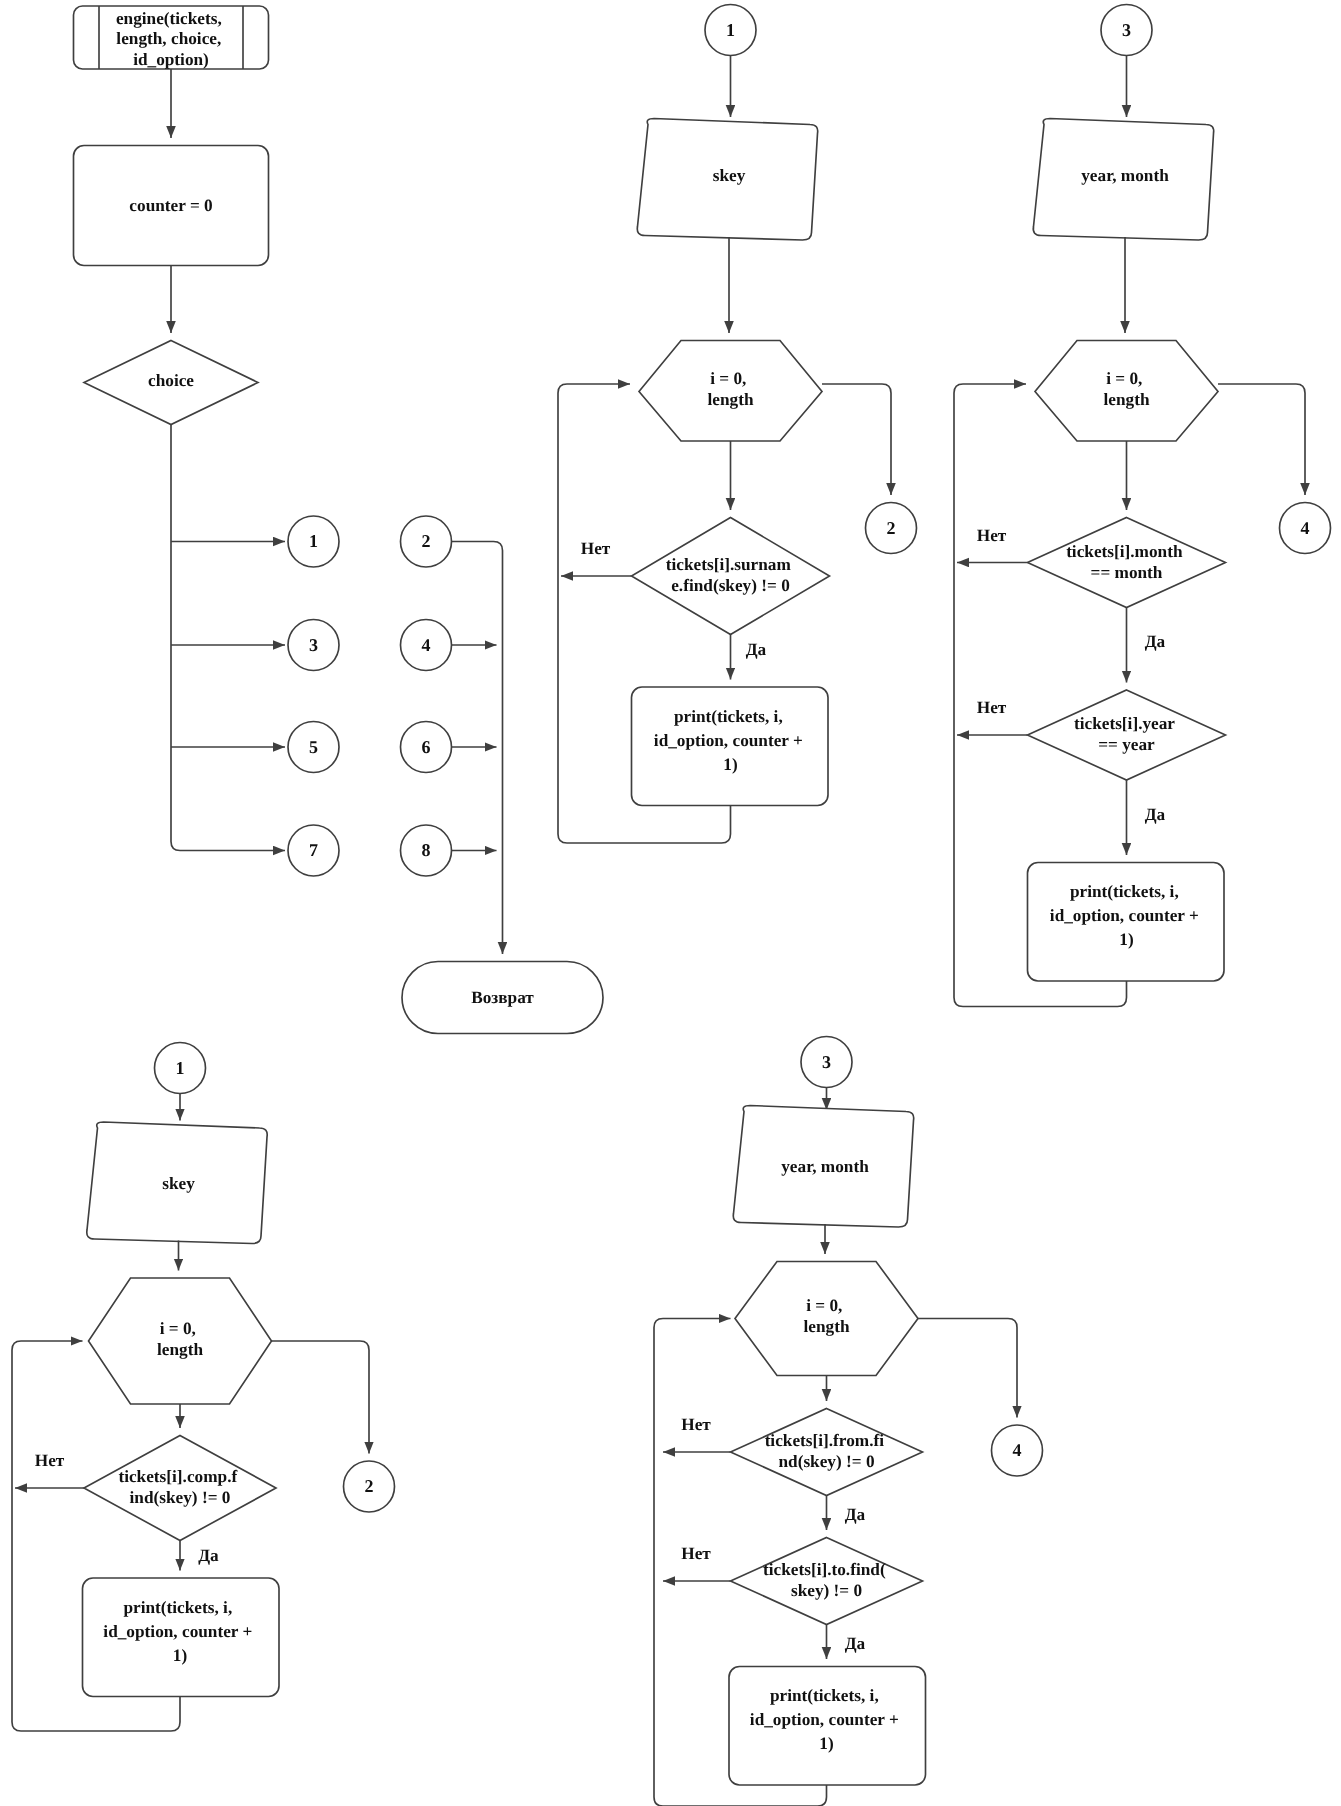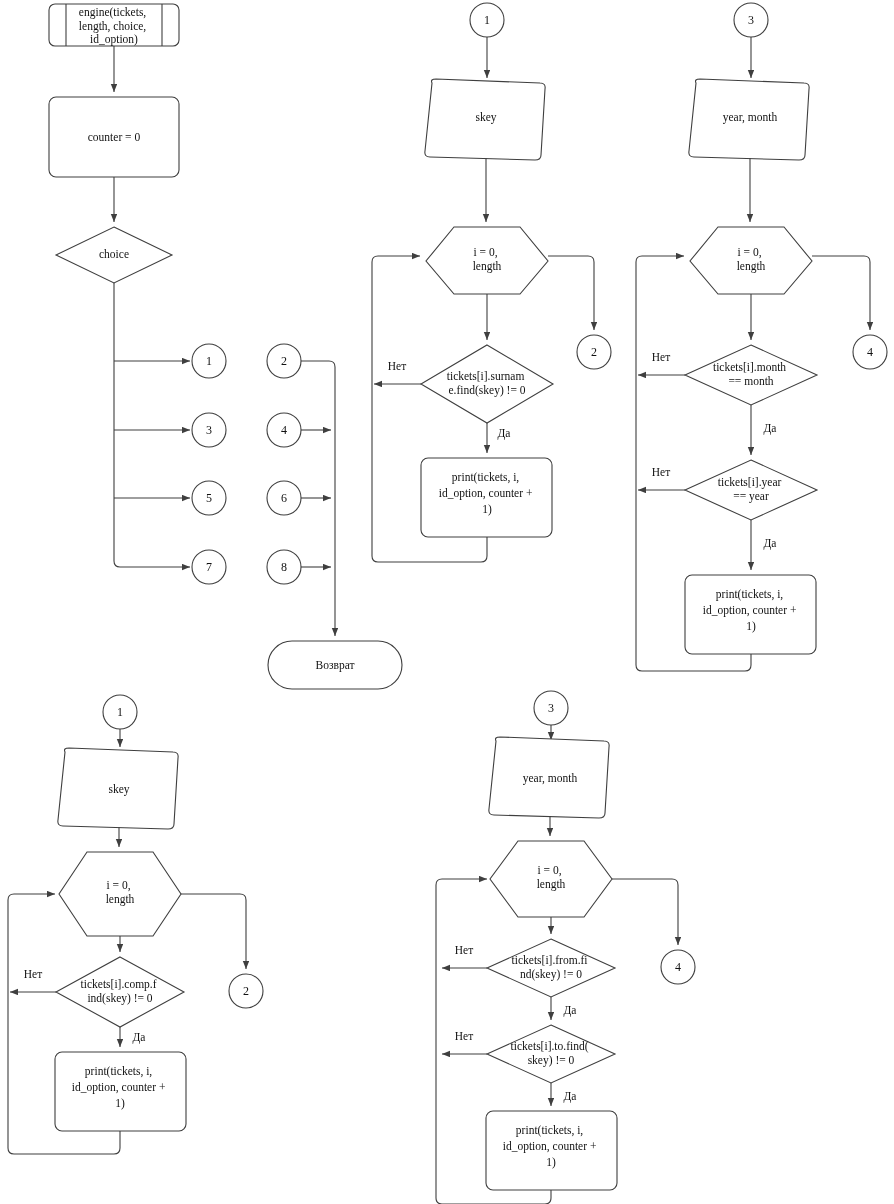--- a/index.html
+++ b/index.html
@@ -1,17 +1,17 @@
 <!DOCTYPE html>
 <html><head>
 <meta charset="utf-8">
 <style>
   html,body{margin:0;padding:0;background:#ffffff;}
   body{font-family:"Liberation Serif", serif;}
-  #stage{position:relative;width:894px;height:1204px;background:#ffffff;overflow:hidden;}
+  #stage{position:relative;width:894px;height:1204px;background:#ffffff;overflow:hidden;font-weight:bold;}
   svg{display:block;}
   .shape{fill:#ffffff;stroke:#3f3f3f;stroke-width:1.1;}
   .edge{fill:none;stroke:#3f3f3f;stroke-width:1.1;}
   .lbl{font-family:"Liberation Serif", serif;font-size:11.5px;fill:#111111;text-anchor:middle;dominant-baseline:middle;}
   .lbl-sm{font-family:"Liberation Serif", serif;font-size:11.5px;fill:#111111;text-anchor:middle;dominant-baseline:middle;}
   .conn-num{font-family:"Liberation Serif", serif;font-size:12px;fill:#111111;text-anchor:middle;dominant-baseline:middle;}
 </style>
 </head>
 <body>
 

